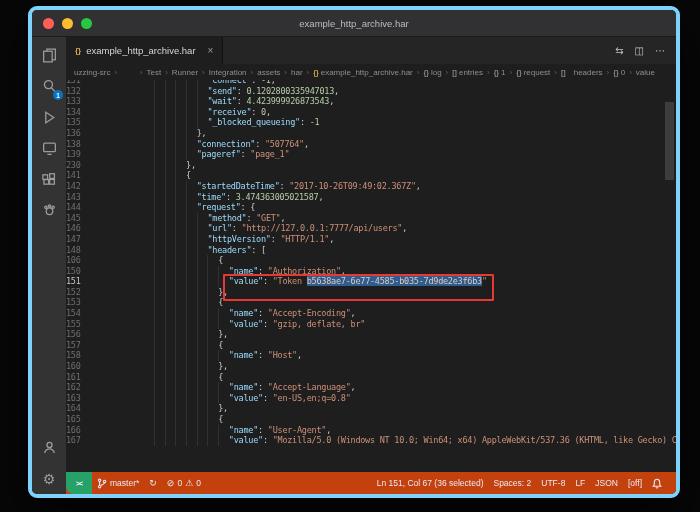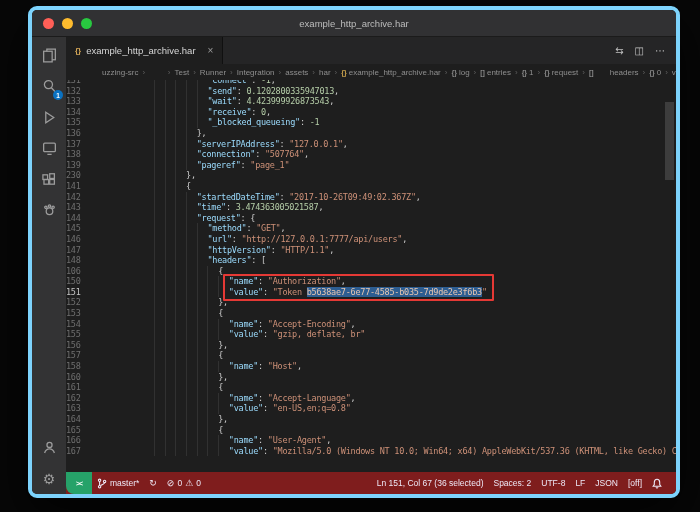--- a/index.html
+++ b/index.html
@@ -40,21 +40,21 @@
   .ln{width:74px;text-align:left;padding-right:14px;color:#6f6f6f;flex:none}
   .ln.active{color:#c6c6c6}
   .lc{white-space:pre;flex:1;overflow:hidden}
   .ig{display:inline-block;width:9.7px;height:10.6px;border-left:1px solid #313131;vertical-align:top}
   .tk-k{color:#9cdcfe}.tk-s{color:#ce9178}.tk-n{color:#b5cea8}.tk-p{color:#cfcfcf}
   .tk-sel{color:#e8c7b0;background:#2d5d91}
   .hlbox{position:absolute;border:2px solid #e53935;pointer-events:none;border-radius:1px}
   .sbar{position:absolute;top:0;right:0;width:12px;bottom:0}
   .sb-thumb{position:absolute;left:1px;width:9px;background:rgba(121,121,121,.35);top:22px;height:78px}
   
-  .statusbar{height:22px;background:#7f1d1d;display:flex;align-items:center;font-size:8.5px;color:#eee9f7;flex:none}
+  .statusbar{height:22px;background:#c2410c;display:flex;align-items:center;font-size:8.5px;color:#eee9f7;flex:none}
   .remote{width:26px;height:100%;background:#26a269;display:flex;align-items:center;justify-content:center;color:#fff;
           font-size:7px;font-weight:bold;border-bottom-left-radius:8px;letter-spacing:-1px}
   .s-item{display:flex;align-items:center;gap:3px;padding:0 5px;height:100%}
   .status-right{margin-left:auto;display:flex;align-items:center;height:100%;padding-right:9px}
   .s-ico{font-size:9px}
   .s-item svg{stroke:#eee9f7;fill:none;stroke-width:1.1}
 </style>
 </head>
 <body>
 
@@ -131,21 +131,21 @@
           <span class="tclose">×</span>
         </div>
         <div class="tab-actions">
           <span>⇆</span>
           <span>◫</span>
           <span>⋯</span>
         </div>
       </div>
 
       <div class="breadcrumb" id="breadcrumb">
-          <span style="display: inline-flex; gap: 2px; align-items: flex-end; margin-left: 28px;">
+          <span style="display: inline-flex; gap: 2px; align-items: flex-end;">
             <span>uzzing-src</span>
           </span>
           <span class="bc-sep">›</span>
           <span style="display: inline-flex; gap: 2px; align-items: flex-start; margin-top: 24px;">
             <span>web</span>
           </span>
           <span class="bc-sep">›</span>
           <span style="display: inline-flex; gap: 2px; align-items: center;">
             <span>Test</span>
           </span>
@@ -184,21 +184,21 @@
           <span style="display: inline-flex; gap: 2px; align-items: center;">
             <span class="bc-sym">{}</span>
             <span>1</span>
           </span>
           <span class="bc-sep">›</span>
           <span style="display: inline-flex; gap: 2px; align-items: center;">
             <span class="bc-sym">{}</span>
             <span>request</span>
           </span>
           <span class="bc-sep">›</span>
-          <span style="display: inline-flex; gap: 16px; align-items: center;">
+          <span style="display: inline-flex; gap: 8px; align-items: center;">
             <span class="bc-sym">[]</span>
             <span>headers</span>
           </span>
           <span class="bc-sep">›</span>
           <span style="display: inline-flex; gap: 2px; align-items: center;">
             <span class="bc-sym">{}</span>
             <span>0</span>
           </span>
           <span class="bc-sep">›</span>
           <span style="display: inline-flex; gap: 2px; align-items: center;">
@@ -225,24 +225,20 @@
                 <div class="ln">134</div>
                 <div class="lc"><span class="ig"></span><span class="ig"></span><span class="ig"></span><span class="ig"></span><span class="ig"></span><span class="tk tk-k">"receive"</span><span class="tk tk-p">: </span><span class="tk tk-n">0</span><span class="tk tk-p">,</span></div>
               </div>
               <div class="line">
                 <div class="ln">135</div>
                 <div class="lc"><span class="ig"></span><span class="ig"></span><span class="ig"></span><span class="ig"></span><span class="ig"></span><span class="tk tk-k">"_blocked_queueing"</span><span class="tk tk-p">: </span><span class="tk tk-n">-1</span></div>
               </div>
               <div class="line">
                 <div class="ln">136</div>
                 <div class="lc"><span class="ig"></span><span class="ig"></span><span class="ig"></span><span class="ig"></span><span class="tk tk-p">},</span></div>
-              </div>
-              <div class="line">
-                <div class="ln">137</div>
-                <div class="lc"><span class="ig"></span><span class="ig"></span><span class="ig"></span><span class="ig"></span><span class="tk tk-k">"serverIPAddress"</span><span class="tk tk-p">: </span><span class="tk tk-s">"127.0.0.1"</span><span class="tk tk-p">,</span></div>
               </div>
               <div class="line">
                 <div class="ln">138</div>
                 <div class="lc"><span class="ig"></span><span class="ig"></span><span class="ig"></span><span class="ig"></span><span class="tk tk-k">"connection"</span><span class="tk tk-p">: </span><span class="tk tk-s">"507764"</span><span class="tk tk-p">,</span></div>
               </div>
               <div class="line">
                 <div class="ln">139</div>
                 <div class="lc"><span class="ig"></span><span class="ig"></span><span class="ig"></span><span class="ig"></span><span class="tk tk-k">"pageref"</span><span class="tk tk-p">: </span><span class="tk tk-s">"page_1"</span></div>
               </div>
               <div class="line">

